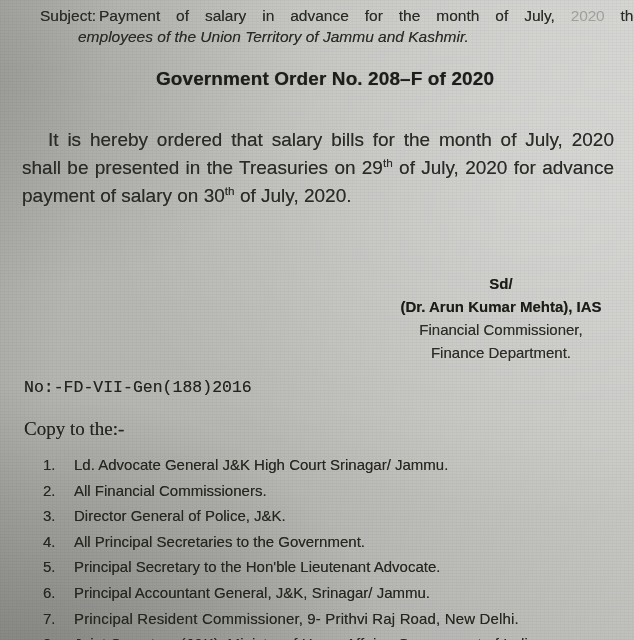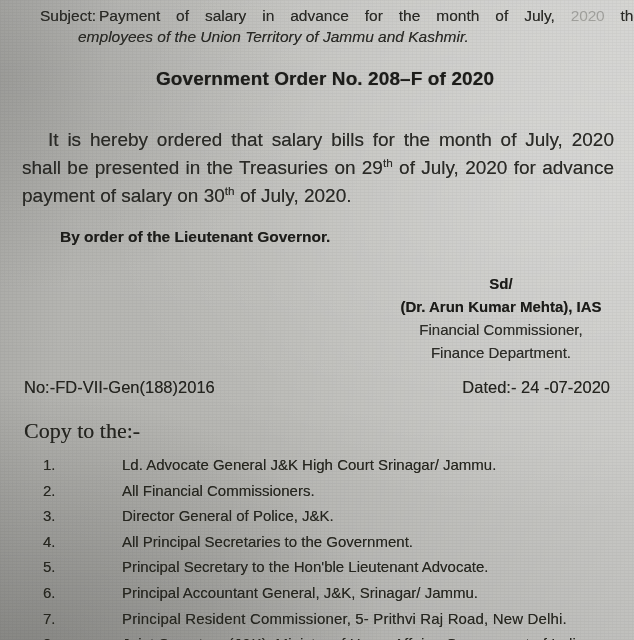--- a/index.html
+++ b/index.html
@@ -171,32 +171,32 @@
     font-weight: normal;
     color: #2c2c27;
   }
 
   
   #reference-row {
     position: absolute;
     top: 378px;
     left: 24px;
     width: 586px;
-    font-family: Liberation Sans, sans-serif;
+    font-family: Liberation Mono, monospace;
     font-size: 16.5px;
     color: #24241f;
     display: flex;
     justify-content: space-between;
   }
   #copy-to-label {
     position: absolute;
     top: 418px;
     left: 24px;
     font-family: "Liberation Serif", serif;
-    font-size: 22px;
+    font-size: 19px;
     color: #24241f;
   }
 
   
   #distribution-list {
     position: absolute;
     top: 452px;
     left: 40px;
     width: 580px;
     font-size: 15px;
@@ -209,21 +209,20 @@
   }
   .item-number {
     width: 34px;
     flex: 0 0 34px;
     text-align: left;
     padding-left: 3px;
     box-sizing: border-box;
   }
   .item-text {
     flex: 1;
-    margin-left: 48px;
   }
   
   .list-item:nth-child(7) .item-text,
   .list-item:nth-child(8) .item-text {
     letter-spacing: 0.15px;
   }
 </style>
 </head>
 <body>
 
@@ -242,32 +241,30 @@
   </div>
 
   <div class="layer t" id="order-heading">
     <div class="hd-line">Government Order No.  208–F of 2020</div>
   </div>
 
   <div class="layer t" id="body-paragraph">
     <span class="indent"></span><span>It is hereby ordered that salary bills for the month of July, 2020 shall be presented in the Treasuries on 29</span><sup>th</sup><span> of July, 2020 for advance payment of salary on 30</span><sup>th</sup><span> of July, 2020.</span>
   </div>
 
-  <div class="layer t" id="by-order-line">By order of the Lieutenant Governor.</div>
 
   <div class="layer t" id="signature-block">
     <div id="sd-line">Sd/</div>
     <div id="signatory-name">(Dr. Arun Kumar Mehta), IAS</div>
     <div id="signatory-designation-1">Financial Commissioner,</div>
     <div id="signatory-designation-2">Finance Department.</div>
   </div>
 
   <div class="layer t" id="reference-row">
     <span>No:-FD-VII-Gen(188)2016</span>
-    <span>Dated:- 24 -07-2020</span>
   </div>
 
   <div class="layer t" id="copy-to-label">Copy to the:-</div>
 
   <div class="layer t" id="distribution-list">
     <div class="list-item">
       <span class="item-number">1.</span>
       <span class="item-text">Ld. Advocate General J&amp;K High Court Srinagar/ Jammu.</span>
     </div>
     <div class="list-item">
@@ -285,21 +282,21 @@
     <div class="list-item">
       <span class="item-number">5.</span>
       <span class="item-text">Principal Secretary to the Hon'ble Lieutenant Advocate.</span>
     </div>
     <div class="list-item">
       <span class="item-number">6.</span>
       <span class="item-text">Principal Accountant General, J&amp;K, Srinagar/ Jammu.</span>
     </div>
     <div class="list-item">
       <span class="item-number">7.</span>
-      <span class="item-text">Principal Resident Commissioner, 5- Prithvi Raj Road, New Delhi.</span>
+      <span class="item-text">Principal Resident Commissioner, 9- Prithvi Raj Road, New Delhi.</span>
     </div>
     <div class="list-item">
       <span class="item-number">8.</span>
       <span class="item-text">Joint Secretary (J&amp;K), Ministry of Home Affairs, Government of India.</span>
     </div>
   </div>
 
 </div>
 
 </body></html>

